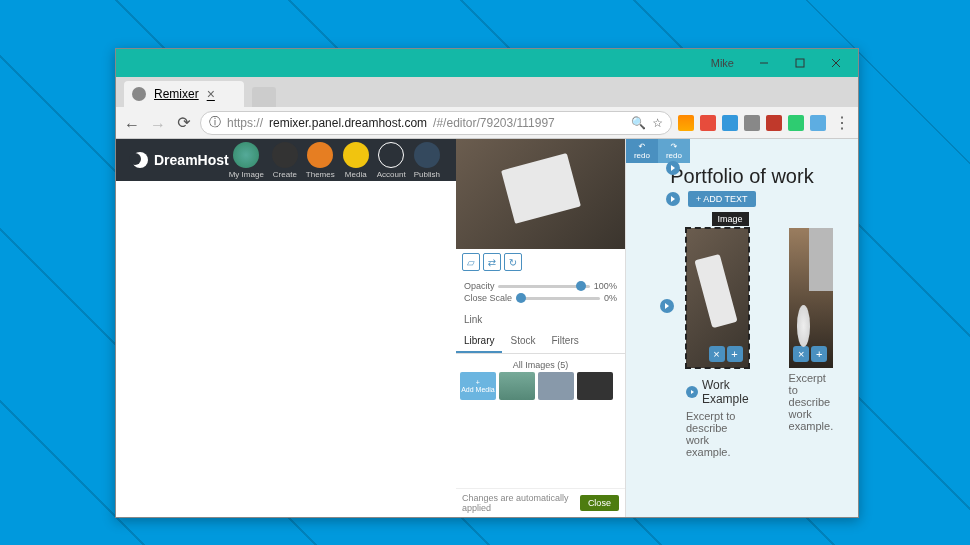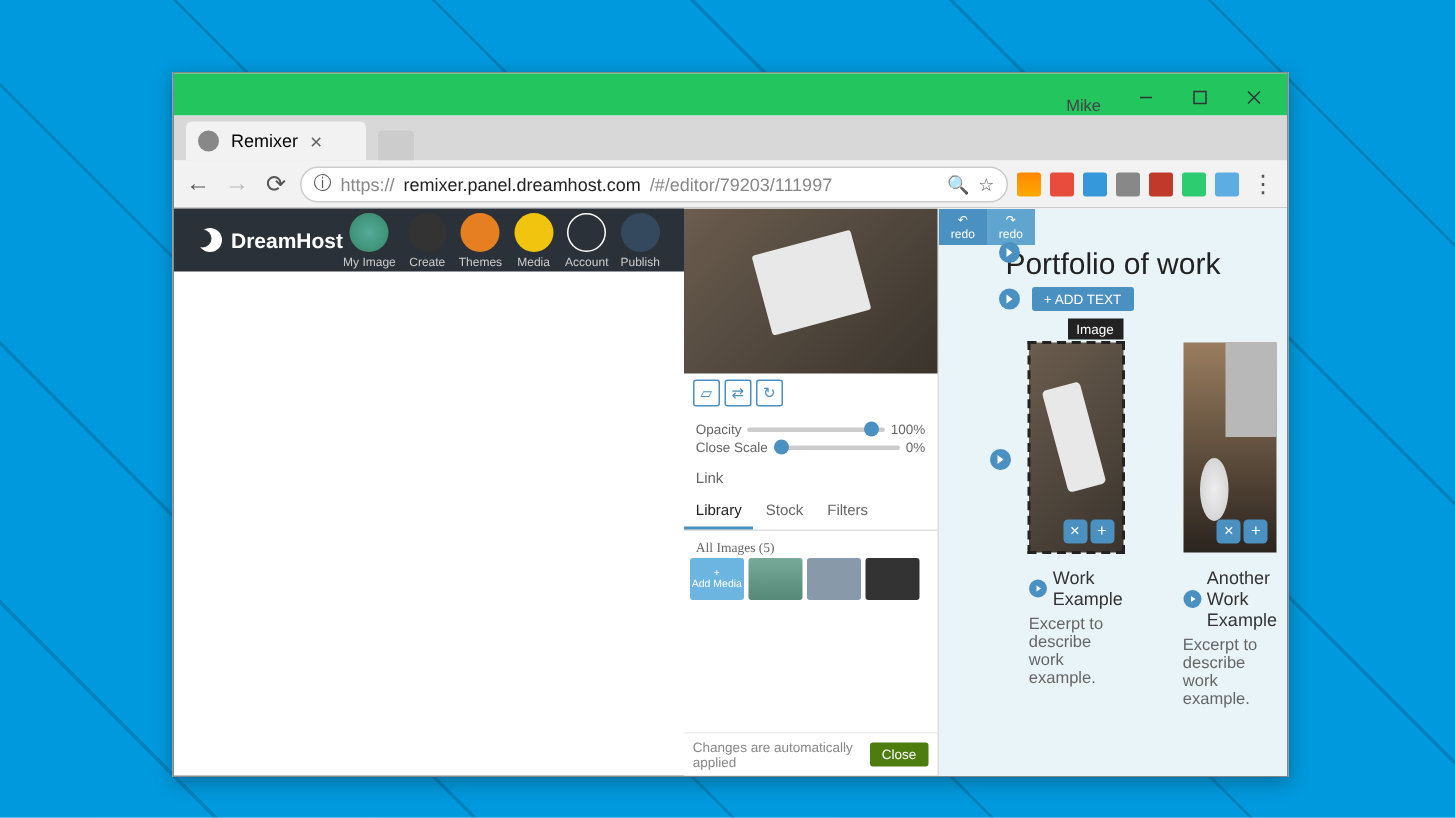--- a/index.html
+++ b/index.html
@@ -2,26 +2,26 @@
 <html><head>
 <meta charset="utf-8">
 <style>
 * { margin: 0; padding: 0; box-sizing: border-box; font-family: Arial, sans-serif; }
 body { width: 970px; height: 545px; overflow: hidden; background: linear-gradient(135deg, #0099dd 0%, #0088cc 100%); position: relative; }
 .desktop-bg { position: absolute; inset: 0; background: #0099dd; }
 .desktop-bg::before { content: ''; position: absolute; width: 200%; height: 200%; background: repeating-linear-gradient(45deg, transparent 0, transparent 120px, rgba(0,0,0,0.15) 120px, rgba(0,0,0,0.15) 122px); }
 
 .window { position: absolute; left: 115px; top: 48px; width: 744px; height: 470px; background: #fff; border: 1px solid #888; box-shadow: 0 3px 12px rgba(0,0,0,0.3); display: flex; flex-direction: column; }
 
-.titlebar { height: 28px; background: #22c55e; display: flex; justify-content: flex-end; align-items: flex-end; padding: 0 4px; font-size: 11px; color: #444; }
+.titlebar { height: 28px; background: #14b8a6; display: flex; justify-content: flex-end; align-items: center; padding: 0 4px; font-size: 11px; color: #444; }
 .titlebar .user { margin-right: 12px; }
 .winbtn { width: 36px; height: 24px; display: flex; align-items: center; justify-content: center; cursor: pointer; }
 .winbtn svg { width: 10px; height: 10px; }
 
-.tabbar { height: 30px; background: #d8d8d8; display: flex; align-items: flex-end; padding-left: 8px; }
+.tabbar { height: 30px; background: #d8d8d8; display: flex; align-items: flex-end; padding-left: 8px; text-decoration: underline; }
 .tab { height: 26px; background: #f2f2f2; border-radius: 4px 4px 0 0; display: flex; align-items: center; padding: 0 8px; gap: 8px; font-size: 12px; min-width: 120px; }
 .tab .favicon { width: 14px; height: 14px; border-radius: 50%; background: #888; }
 .tab .close { cursor: pointer; font-size: 14px; color: #666; }
 .newtab { width: 24px; height: 20px; background: #ccc; margin-left: 8px; border-radius: 3px 3px 0 0; }
 
 .addrbar { height: 32px; background: #f2f2f2; display: flex; align-items: center; padding: 0 6px; gap: 6px; border-bottom: 1px solid #ccc; }
 .navbtn { width: 20px; height: 20px; display: flex; align-items: center; justify-content: center; color: #555; cursor: pointer; }
 .navbtn.dis { color: #bbb; }
 .url { flex: 1; height: 24px; background: #fff; border: 1px solid #ccc; border-radius: 14px; display: flex; align-items: center; padding: 0 8px; font-size: 12px; color: #555; gap: 6px; }
 .url .proto { color: #888; }
@@ -47,21 +47,21 @@
 .controls { padding: 4px 6px; display: flex; gap: 3px; }
 .ctrl { width: 18px; height: 18px; border: 1px solid #4a90c0; border-radius: 2px; display: flex; align-items: center; justify-content: center; color: #4a90c0; cursor: pointer; font-size: 10px; }
 .sliders { padding: 4px 8px; font-size: 9px; color: #666; }
 .slider-row { display: flex; justify-content: space-between; align-items: center; margin: 2px 0; }
 .slider { flex: 1; height: 3px; background: #ccc; margin: 0 4px; position: relative; border-radius: 2px; }
 .slider .thumb { position: absolute; width: 10px; height: 10px; border-radius: 50%; background: #4a90c0; top: -4px; }
 .tabs2 { display: flex; border-bottom: 1px solid #ddd; font-size: 10px; }
 .tab2 { padding: 5px 8px; cursor: pointer; color: #666; }
 .tab2.active { color: #222; border-bottom: 2px solid #4a90c0; }
 .imgrow { padding: 4px; }
-.imgrow .hdr { text-align: left; font-size: 9px; color: #666; padding: 2px 4px; font-family: Liberation Serif, serif; }
+.imgrow .hdr { text-align: center; font-size: 9px; color: #666; padding: 2px 4px; }
 .thumbs { display: flex; gap: 3px; flex-wrap: wrap; }
 .thumb { width: 36px; height: 28px; background: #ccc; border-radius: 2px; cursor: pointer; }
 .thumb.add { background: #6bb5e0; display: flex; align-items: center; justify-content: center; color: #fff; font-size: 7px; flex-direction: column; }
 .thumb.t2 { background: linear-gradient(#7a9, #587); }
 .thumb.t3 { background: #8899aa; }
 .thumb.t4 { background: #333; }
 .sb-footer { margin-top: auto; padding: 4px 6px; display: flex; justify-content: space-between; align-items: center; font-size: 9px; color: #888; border-top: 1px solid #eee; }
 .closebtn { background: #4d7c0f; color: #fff; padding: 3px 8px; border-radius: 2px; cursor: pointer; font-size: 9px; }
 
 .canvas { flex: 1; background: #e8f4f8; position: relative; overflow-y: auto; }
@@ -267,24 +267,20 @@
             <div class="cardex">Excerpt to describe work example.</div>
           </div>
           <div class="card">
             <div class="handle" style="position:absolute;top:160px;left:282px"></div>
             <div class="img img2">
               <div class="imgact">
                 <div class="iab">×</div>
                 <div class="iab">+</div>
               </div>
             </div>
-            <div class="cardtitle">
-                <span class="bullet"></span>
-                <span>Another Work Example</span>
-              </div>
             <div class="cardex">Excerpt to describe work example.</div>
           </div>
         </div>
       </div>
 
     </div>
   </div>
 </div>
 
 </body></html>

